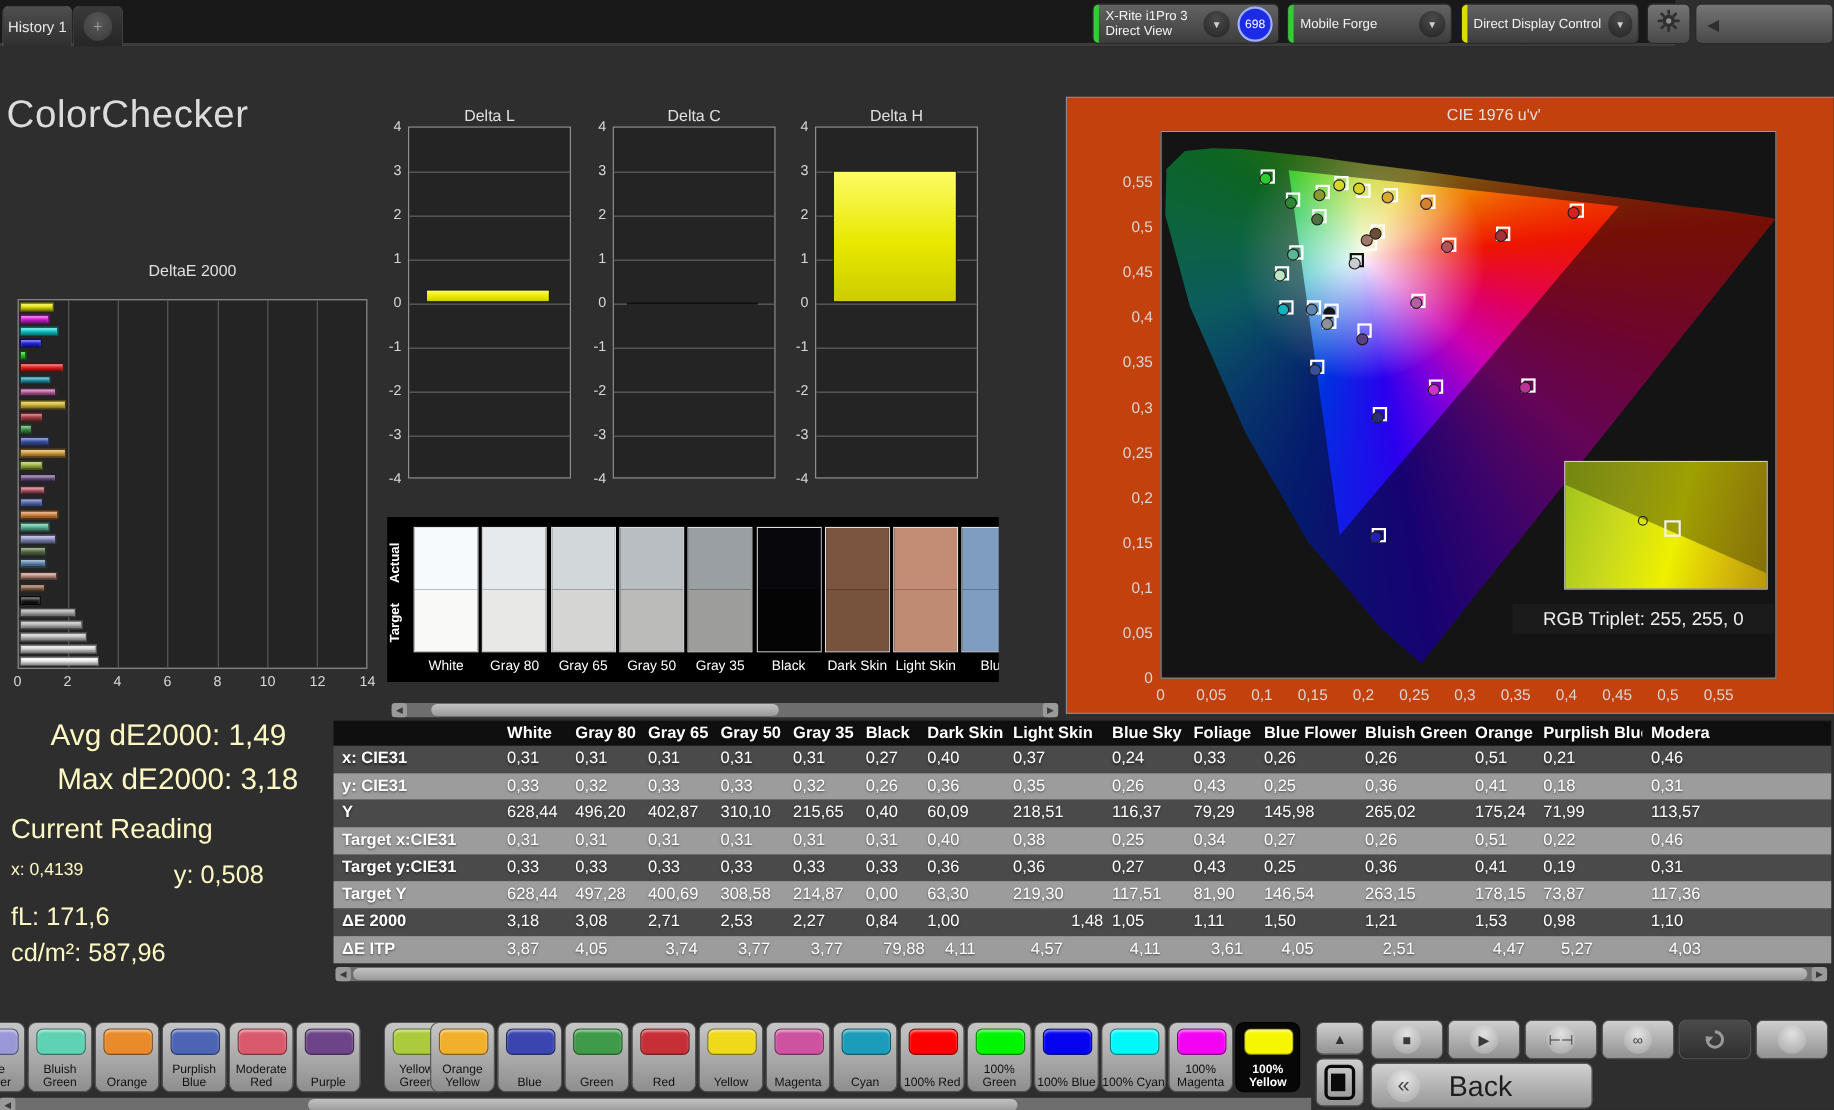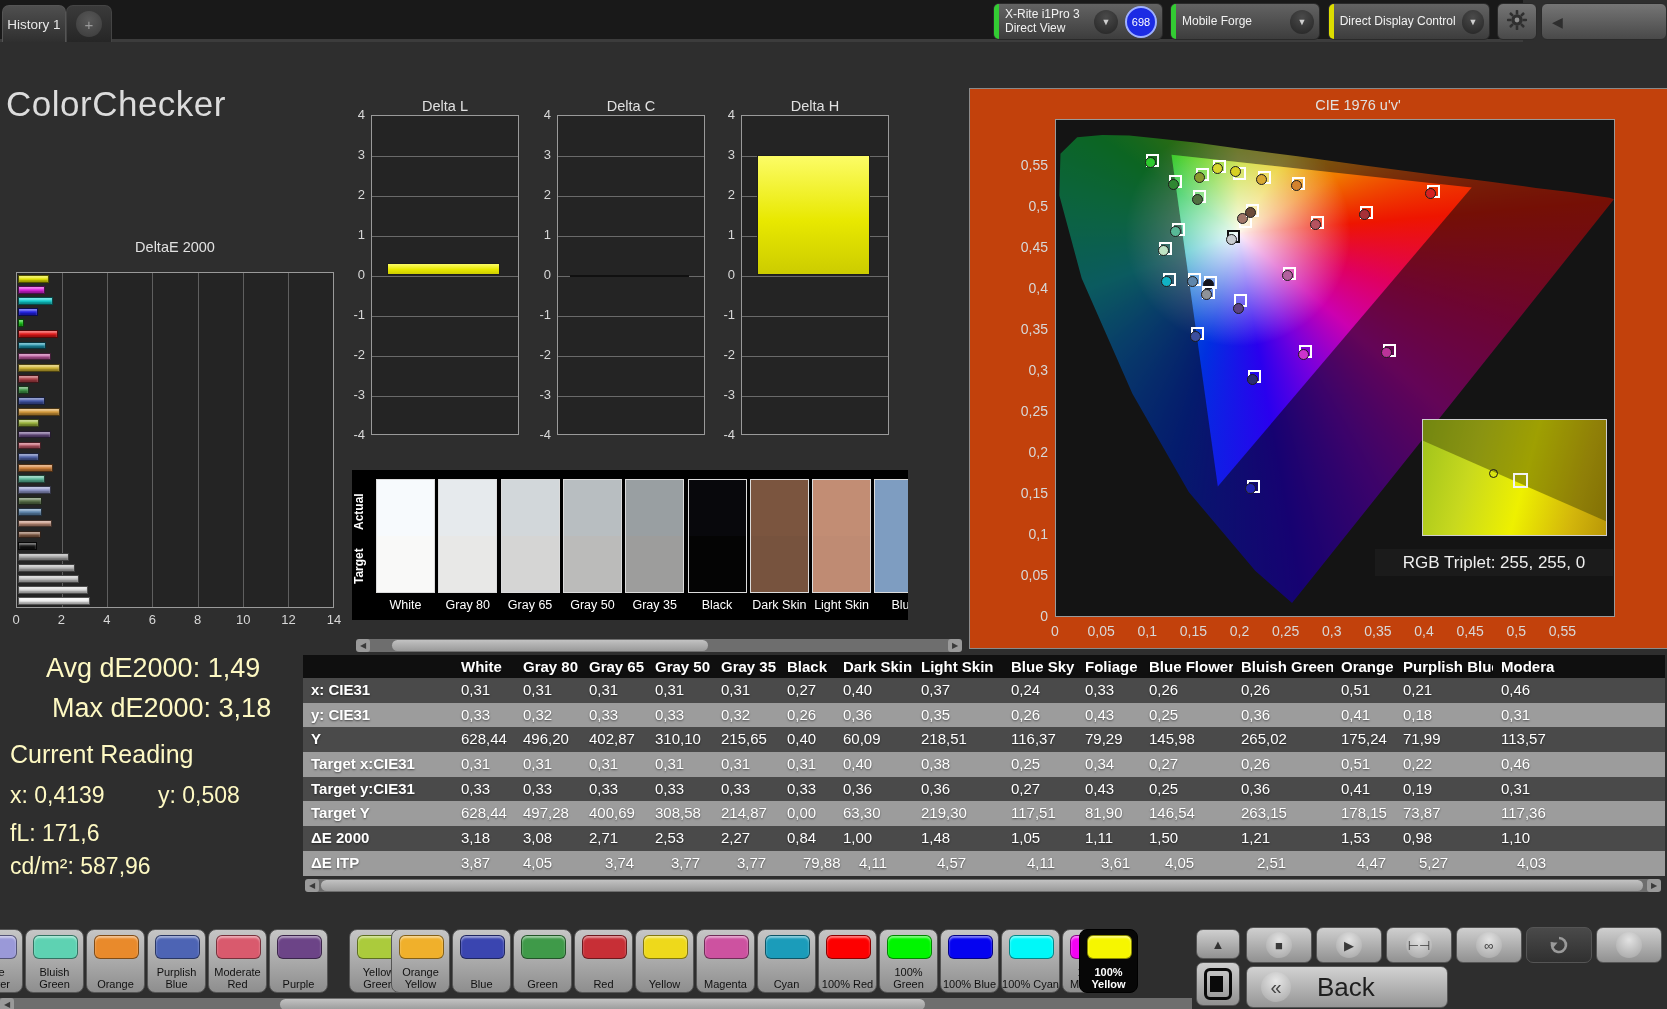--- a/index.html
+++ b/index.html
@@ -411,21 +411,21 @@
     <div class="dim"></div>
     <div style="position:absolute; left:36%; top:43%; width:9px; height:9px; border:1.5px solid #1a1a1a; border-radius:50%;"></div>
     <div style="position:absolute; left:49%; top:46%; width:15px; height:15px; border:2px solid #f2f2f2;"></div>
   </div>
   <div id="rgb-strip">RGB Triplet: 255, 255, 0</div>
 </div>
 
 <div class="stat" style="left:46px; top:653px; font-size:27px;">Avg dE2000: 1,49</div>
 <div class="stat" style="left:52px; top:693px; font-size:27px;">Max dE2000: 3,18</div>
 <div class="stat" style="left:10px; top:740px; font-size:25px;">Current Reading</div>
-<div class="stat" style="left:10px; top:782px; font-size:23px;">x: 0,4139</div>
+<div class="stat" style="left:10px; top:782px; font-size:16px;">x: 0,4139</div>
 <div class="stat" style="left:158px; top:782px; font-size:23px;">y: 0,508</div>
 <div class="stat" style="left:10px; top:820px; font-size:23px;">fL: 171,6</div>
 <div class="stat" style="left:10px; top:853px; font-size:23px;">cd/m²: 587,96</div>
 
 <div id="meas-table">
     <div class="trow head">
       <div class="tcell" style="width: 150px;"></div>
       <div class="tcell" style="width: 62px;">White</div>
       <div class="tcell" style="width: 66px;">Gray 80</div>
       <div class="tcell" style="width: 66px;">Gray 65</div>
@@ -552,21 +552,21 @@
     </div>
     <div class="trow dark">
       <div class="tcell lab" style="width: 150px;">ΔE 2000</div>
       <div class="tcell" style="width: 62px;">3,18</div>
       <div class="tcell" style="width: 66px;">3,08</div>
       <div class="tcell" style="width: 66px;">2,71</div>
       <div class="tcell" style="width: 66px;">2,53</div>
       <div class="tcell" style="width: 66px;">2,27</div>
       <div class="tcell" style="width: 56px;">0,84</div>
       <div class="tcell" style="width: 78px;">1,00</div>
-      <div class="tcell" style="width: 90px;">1,48</div>
+      <div class="tcell" style="width: 90px; text-align: right;">1,48</div>
       <div class="tcell" style="width: 74px;">1,05</div>
       <div class="tcell" style="width: 64px;">1,11</div>
       <div class="tcell" style="width: 92px;">1,50</div>
       <div class="tcell" style="width: 100px;">1,21</div>
       <div class="tcell" style="width: 62px;">1,53</div>
       <div class="tcell" style="width: 98px;">0,98</div>
       <div class="tcell" style="width: 86px;">1,10</div>
     </div>
     <div class="trow light">
       <div class="tcell lab" style="width: 150px;">ΔE ITP</div>
@@ -664,21 +664,21 @@
         <div class="plab">100% Blue</div>
       </div>
       <div class="patch" style="left: 1001px;">
         <div class="chip" style="background: rgb(0, 248, 248);"></div>
         <div class="plab">100% Cyan</div>
       </div>
       <div class="patch" style="left: 1062px;">
         <div class="chip" style="background: rgb(244, 2, 244);"></div>
         <div class="plab">100% Magenta</div>
       </div>
-      <div class="patch sel" style="left: 1079px;">
+      <div class="patch sel" style="left: 1123px;">
         <div class="chip" style="background: rgb(246, 246, 0);"></div>
         <div class="plab">100% Yellow</div>
       </div>
     </div>
 
   <div class="ctrl" style="left:1196px; top:4px; width:44px; height:30px;">
     <span style="font-size:13px;">▲</span>
   </div>
   <div class="ctrl" style="left:1196px; top:37px; width:44px; height:44px;">
     <div style="width:28px; height:32px; border:3px solid #0a0a0a; border-radius:6px; display:flex; align-items:center;">

